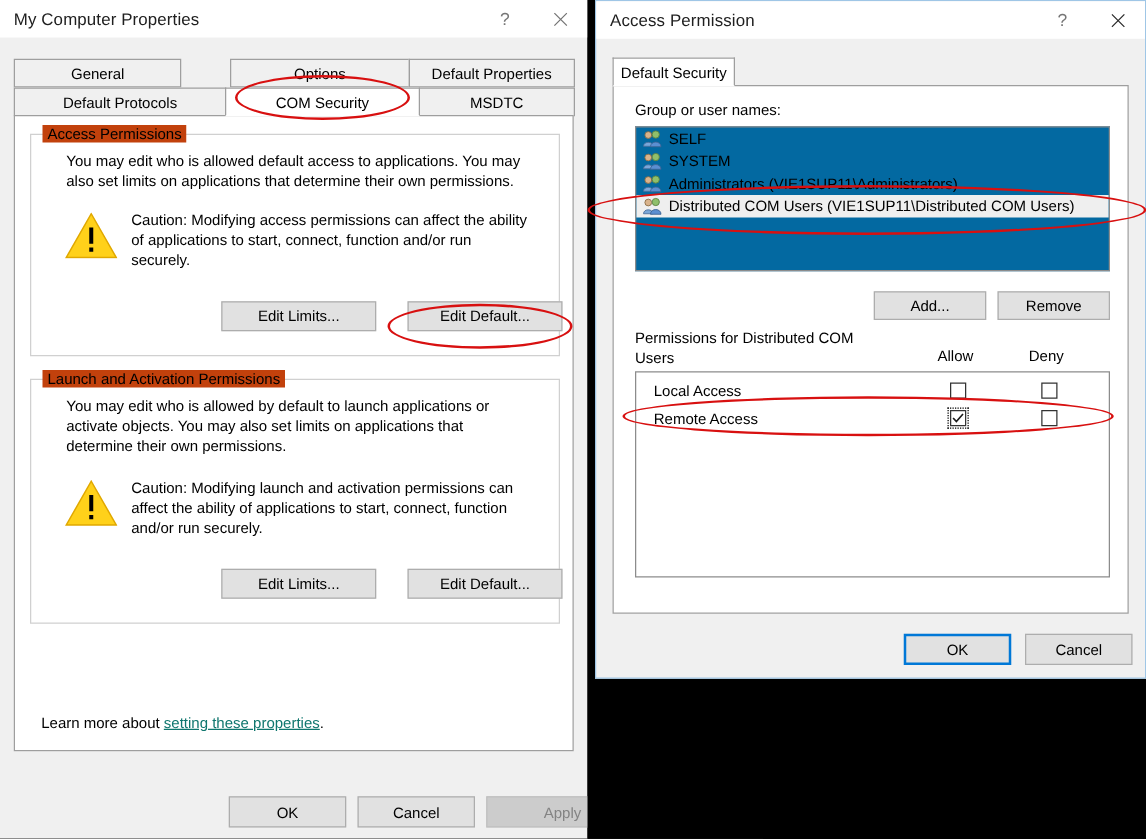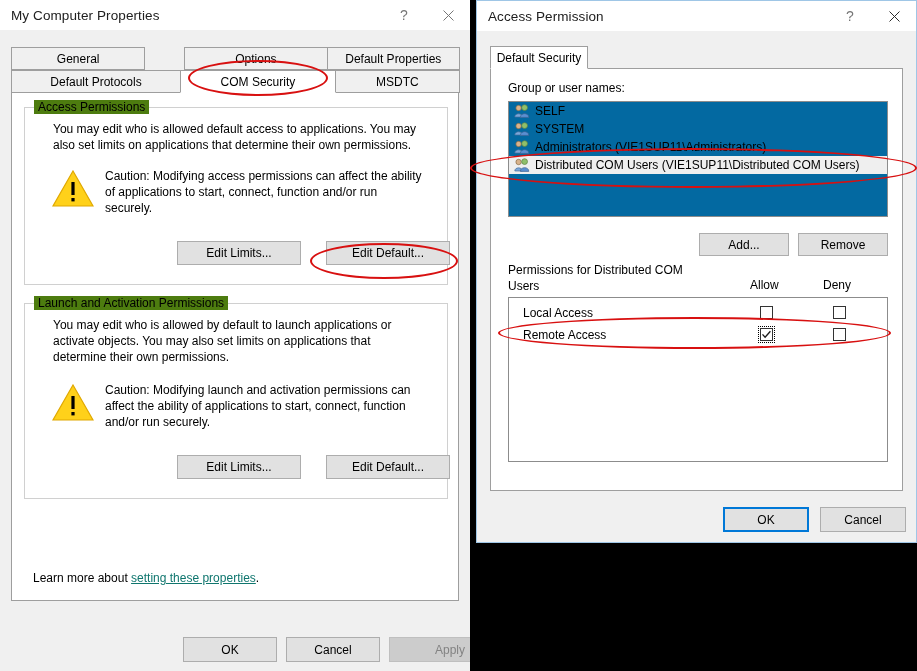--- a/index.html
+++ b/index.html
@@ -93,21 +93,21 @@
   
   .groupbox {
     position: absolute;
     border: 1px solid #d0d0d0;
     box-sizing: border-box;
   }
   .groupbox-title {
     position: absolute;
     top: -8px;
     left: 9px;
-    background: #4d7c0f;
+    background: #c2410c;
     padding: 0 4px;
     font-size: 12px;
   }
 
   .body-text {
     position: absolute;
     font-size: 12px;
     line-height: 16px;
   }
 

